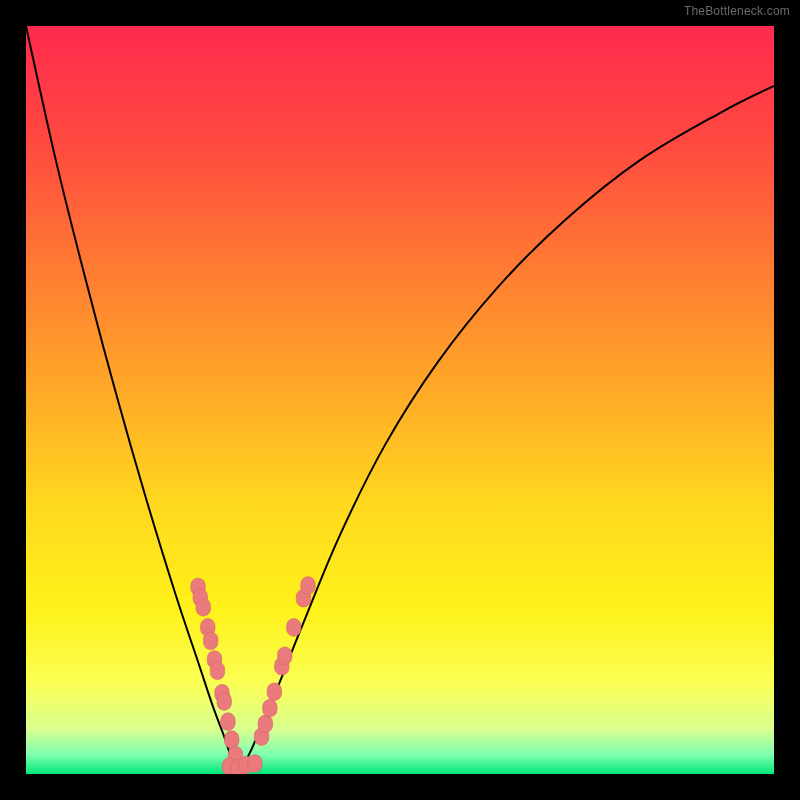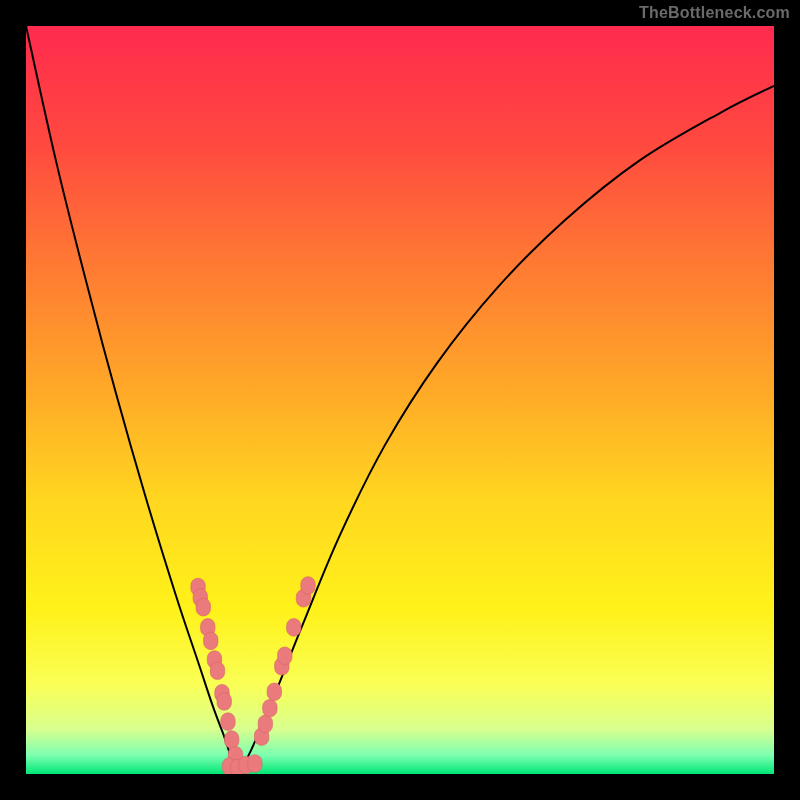--- a/index.html
+++ b/index.html
@@ -28,22 +28,22 @@
   .plot-svg {
     display: block;
     width: 748px;
     height: 748px;
   }
   .watermark {
     position: absolute;
     top: 4px;
     right: 10px;
     color: #6a6a6a;
-    font-size: 16px;
-    font-weight: 700;
+    font-size: 12px;
+    font-weight: 400;
     letter-spacing: 0.2px;
     user-select: none;
   }
 </style>
 </head>
 <body>
 
 <div class="frame">
   <div class="watermark">TheBottleneck.com</div>
 

